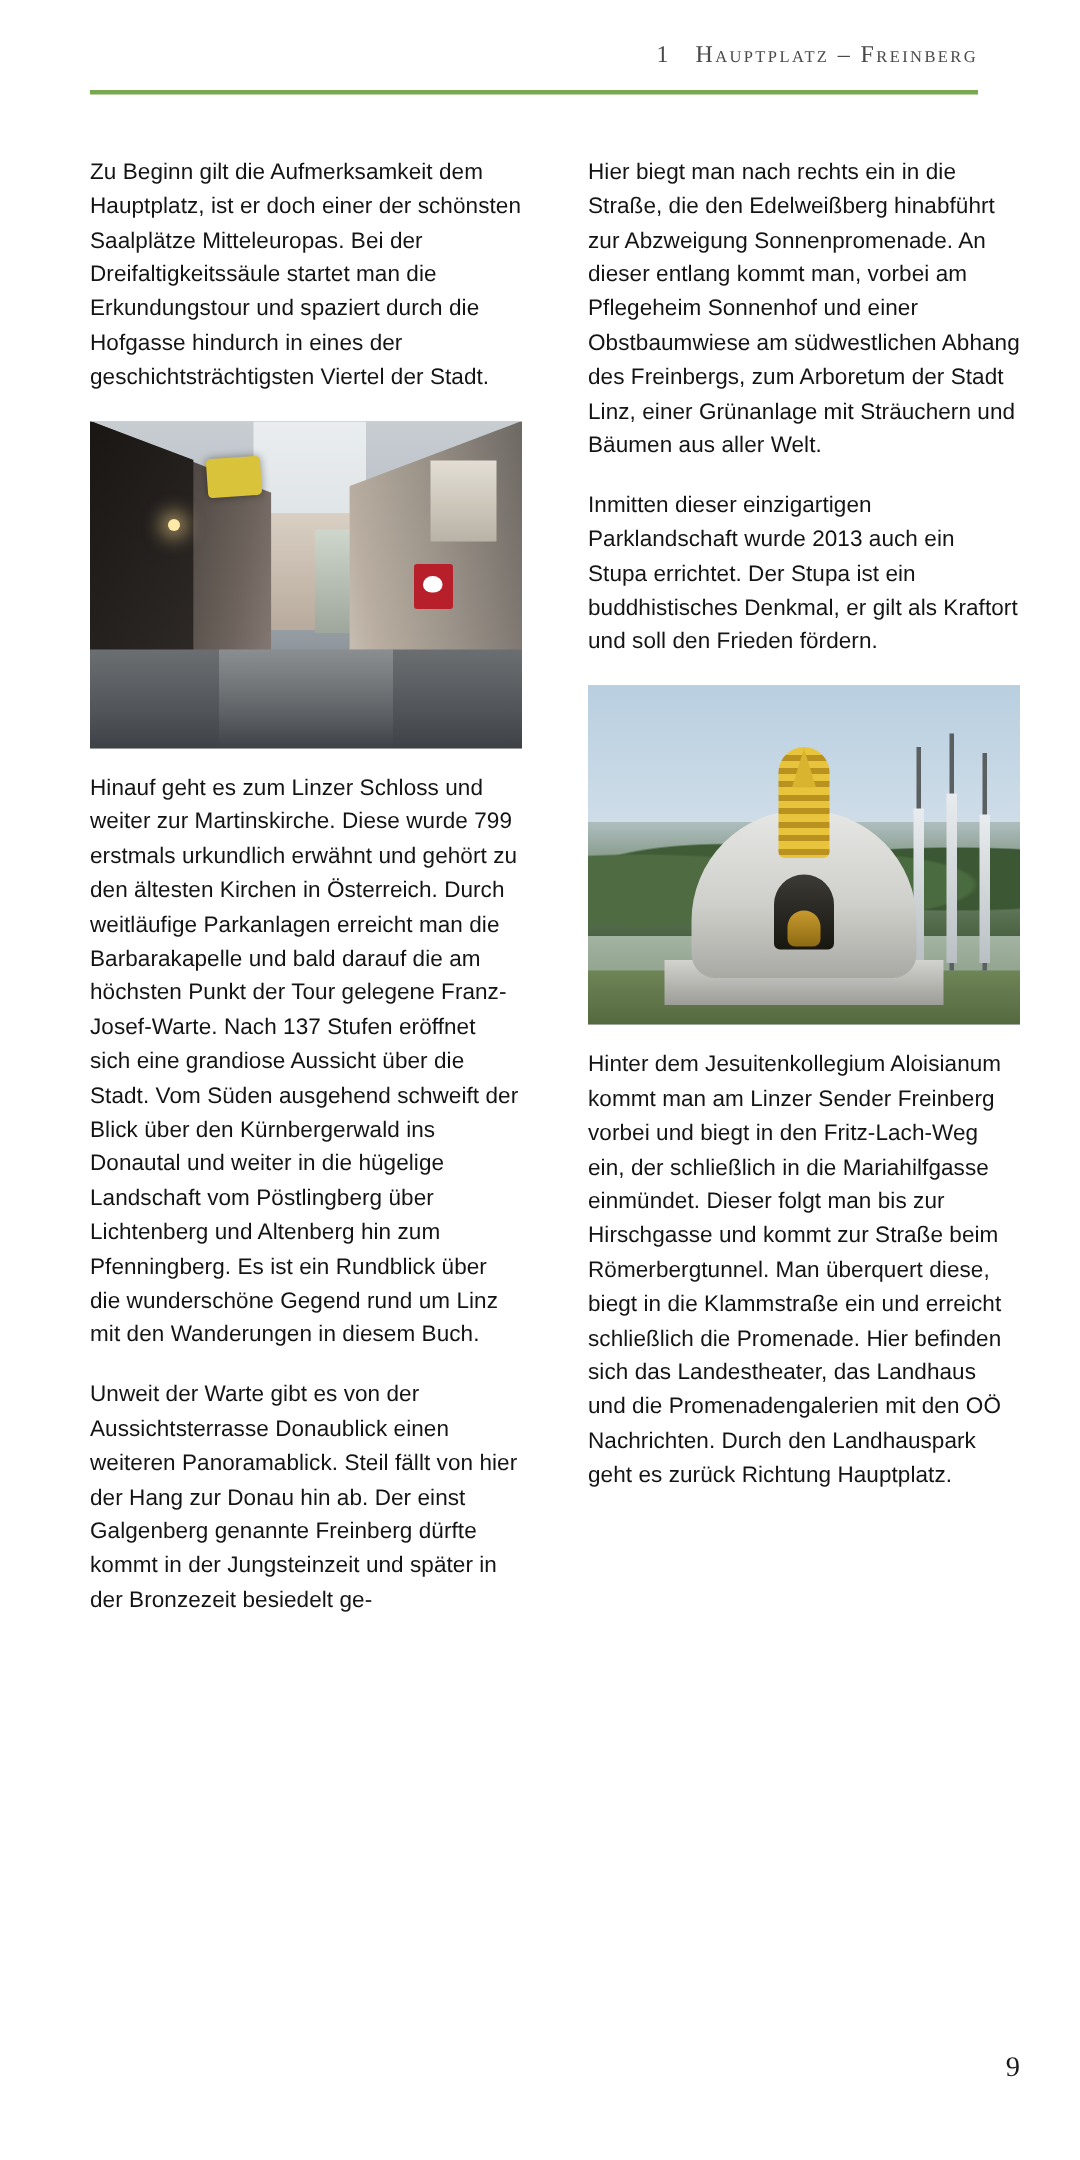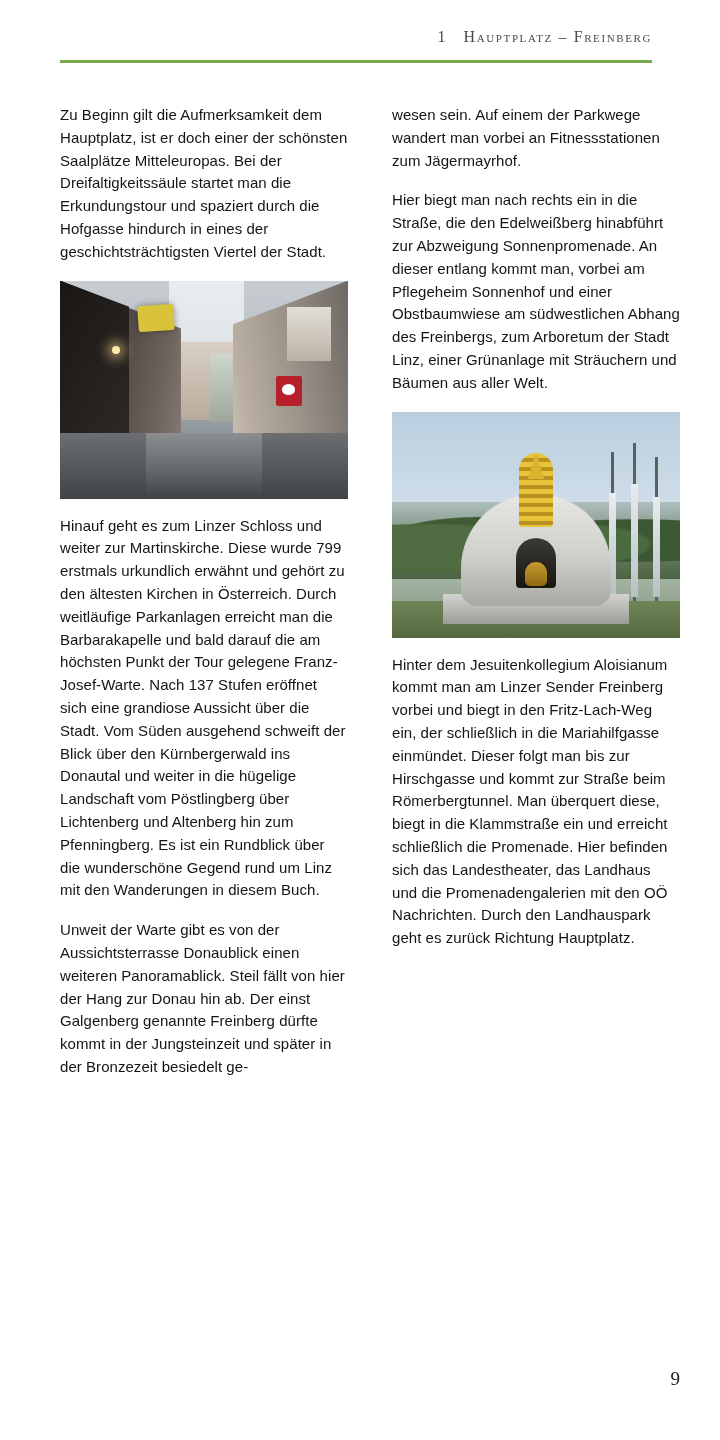--- a/index.html
+++ b/index.html
@@ -269,24 +269,24 @@
         </div>
       </div>
 
       <p class="para">Hinauf geht es zum Linzer Schloss und weiter zur Martinskirche. Diese wurde 799 erstmals urkundlich erwähnt und gehört zu den ältesten Kirchen in Österreich. Durch weitläufige Parkanlagen erreicht man die Barbarakapelle und bald darauf die am höchsten Punkt der Tour gelegene Franz-Josef-Warte. Nach 137 Stufen eröffnet sich eine grandiose Aussicht über die Stadt. Vom Süden ausgehend schweift der Blick über den Kürnbergerwald ins Donautal und weiter in die hügelige Landschaft vom Pöstlingberg über Lichtenberg und Altenberg hin zum Pfenningberg. Es ist ein Rundblick über die wunderschöne Gegend rund um Linz mit den Wanderungen in diesem Buch.</p>
 
       <p class="para">Unweit der Warte gibt es von der Aussichtsterrasse Donaublick einen weiteren Panoramablick. Steil fällt von hier der Hang zur Donau hin ab. Der einst Galgenberg genannte Freinberg dürfte kommt in der Jungsteinzeit und später in der Bronzezeit besiedelt ge-</p>
     </div>
 
     <div class="col col-right">
 
-      <p class="para">wesen sein. Auf einem der Parkwege wandert man vorbei an Fitnessstationen zum Jägermayrhof.</p>
 
       <p class="para">Hier biegt man nach rechts ein in die Straße, die den Edelweißberg hinabführt zur Abzweigung Sonnenpromenade. An dieser entlang kommt man, vorbei am Pflegeheim Sonnenhof und einer Obstbaumwiese am südwestlichen Abhang des Freinbergs, zum Arboretum der Stadt Linz, einer Grünanlage mit Sträuchern und Bäumen aus aller Welt.</p>
 
+      <p class="para">Inmitten dieser einzigartigen Parklandschaft wurde 2013 auch ein Stupa errichtet. Der Stupa ist ein buddhistisches Denkmal, er gilt als Kraftort und soll den Frieden fördern.</p>
 
       <div class="photo photo-stupa">
         <div class="stupa">
           <div class="treeline"></div>
           <div class="grass"></div>
           <div class="pole p1"></div>
           <div class="pole p2"></div>
           <div class="pole p3"></div>
           <div class="flag f1"></div>
           <div class="flag f2"></div>

